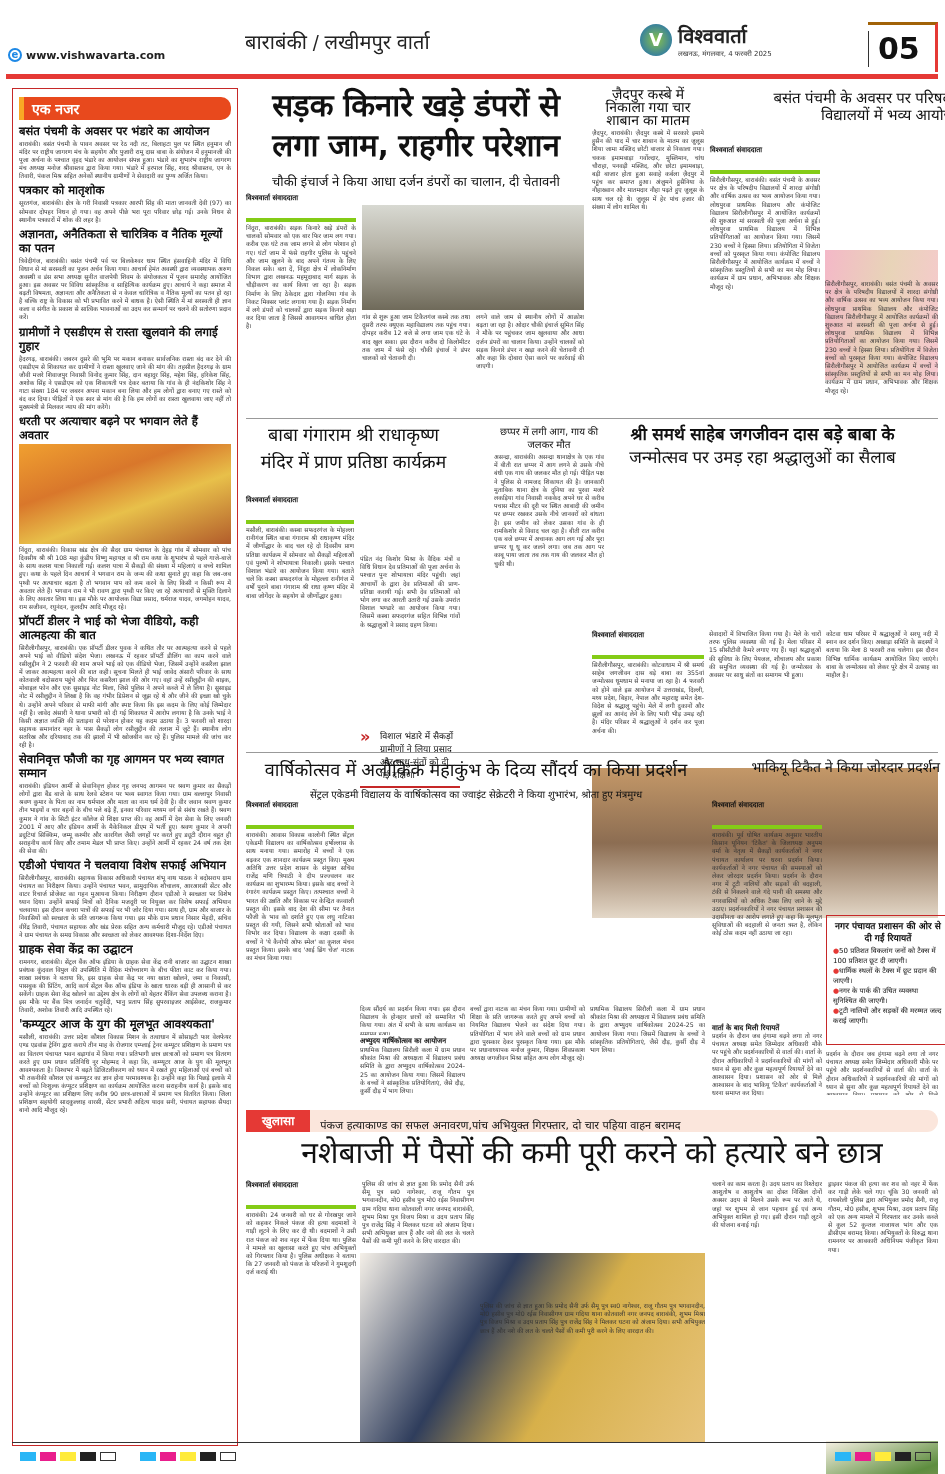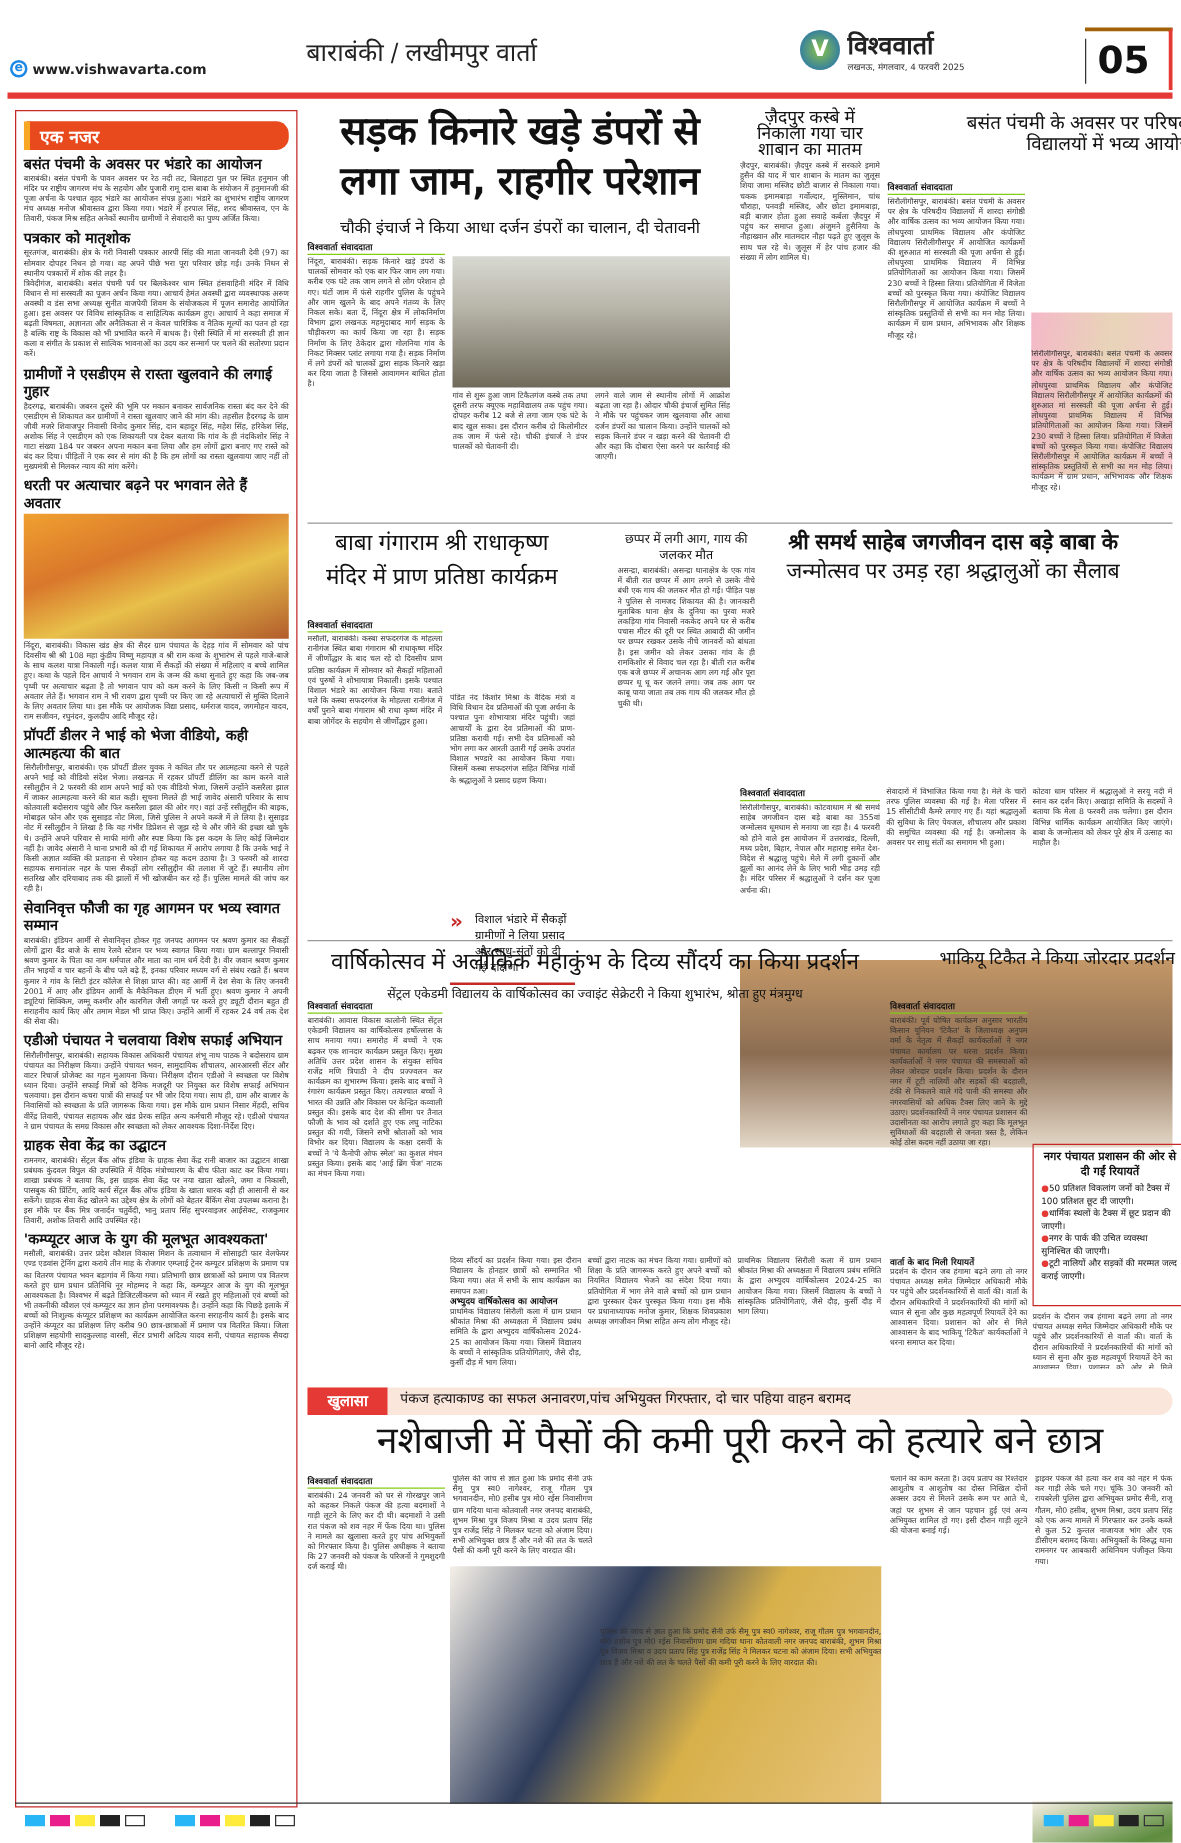--- a/index.html
+++ b/index.html
@@ -19,30 +19,30 @@
 .tag-bar{background:#e8491d;color:#fff;font-weight:bold;font-size:14px;padding:2px 8px;border-radius:0 10px 10px 0;border-left:5px solid #f9a825;margin:4px 0 4px}
 .lc-h{font-size:11.5px;font-weight:bold;line-height:14px;margin:3px 0 2px;color:#111}
 .lc-p{font-size:6.2px;line-height:8.1px;color:#333;text-align:justify}
 .photo{background:linear-gradient(135deg,#b9a98c,#7a6a55 40%,#a89f8e 60%,#5d574c);position:relative}
 .ph-crowd{background:linear-gradient(160deg,#f0a030,#d9772b 35%,#e8c04a 60%,#b25c2b)}
 .ph-road{background:linear-gradient(180deg,#d8d9d2 0%,#b7b4a8 40%,#6f6a5a 100%)}
 .ph-temple{background:linear-gradient(180deg,#c49868 0%,#8c6d52 50%,#e4d8c8 100%)}
 .ph-event{background:linear-gradient(120deg,#f5f0e8 0%,#2f3d5c 35%,#d7b04a 60%,#e7c37a 100%)}
 .ph-girls{background:linear-gradient(100deg,#f4b8c8,#e8d4b8 50%,#f8c8d0)}
 .ph-farm{background:linear-gradient(160deg,#f7f1e4,#5e8d3f 45%,#c5a88a)}
-.byline{font-size:7px;font-weight:bold;border-bottom:1px solid #84cc16;padding-bottom:1px;margin-bottom:2px}
+.byline{font-size:7px;font-weight:bold;border-bottom:4px solid #84cc16;padding-bottom:16px;margin-bottom:2px}
 .txt{font-size:6.2px;line-height:8.2px;color:#333;text-align:justify;overflow:hidden}
 .main-h{font-weight:bold;color:#111;line-height:1.1;font-family:"DejaVu Sans Condensed","DejaVu Sans",sans-serif}
 .sub-h{color:#111;font-family:"DejaVu Sans Condensed","DejaVu Sans",sans-serif}
 .pullquote{font-size:9px;line-height:13px;color:#111;padding-left:20px;position:relative;border-bottom:2px solid #c62828;padding-bottom:4px}
 .pullquote span.chev{position:absolute;left:0;top:0;color:#c62828;font-weight:bold;font-size:16px}
 .sideb{border:1px solid #c62828;padding:4px 6px;font-size:7px;line-height:10px}
 .sideb h4{font-size:9px;text-align:center;line-height:12px;margin-bottom:2px}
 .bul{color:#e53935}
-.khulasa{left:246px;top:1110px;width:692px;height:22px;background:#fbe6dc;border-radius:0 12px 12px 0;display:flex;align-items:flex-start}
+.khulasa{left:246px;top:1110px;width:692px;height:22px;background:#fbe6dc;border-radius:0 12px 12px 0;display:flex;align-items:flex-end}
 .khulasa .kt{background:#e53935;color:#fff;font-size:12px;font-weight:bold;padding:0 16px;height:22px;line-height:22px}
 .khulasa .ks{font-size:11px;padding-left:10px;color:#111}
 .reg-marks{display:flex;gap:4px;align-items:center}
 .reg-marks span{width:16px;height:9px;display:inline-block}
 .hrule{height:1px;background:#999}
 </style>
 </head>
 <body>
 
 <div class="abs hdr-url">
@@ -59,20 +59,21 @@
 </div>
 <div class="abs page-num">05</div>
 <div class="abs red-rule"></div>
 
 <div class="abs left-col">
   <div class="tag-bar">एक नजर</div>
   <div class="lc-h">बसंत पंचमी के अवसर पर भंडारे का आयोजन</div>
   <div class="lc-p">बाराबंकी। बसंत पंचमी के पावन अवसर पर रेठ नदी तट, बिलाहटा पुल पर स्थित हनुमान जी मंदिर पर राष्ट्रीय जागरण मंच के सहयोग और पुजारी रामू दास बाबा के संयोजन में हनुमानजी की पूजा अर्चना के पश्चात वृहद भंडारे का आयोजन संपन्न हुआ। भंडारे का शुभारंभ राष्ट्रीय जागरण मंच अध्यक्ष मनोज श्रीवास्तव द्वारा किया गया। भंडारे में हरपाल सिंह, शरद श्रीवास्तव, एन के तिवारी, पंकज मिश्र सहित अनेकों स्थानीय ग्रामीणों ने सेवादारी का पुण्य अर्जित किया।</div>
   <div class="lc-h">पत्रकार को मातृशोक</div>
   <div class="lc-p">सूरतगंज, बाराबंकी। क्षेत्र के गरी निवासी पत्रकार आरपी सिंह की माता जानवती देवी (97) का सोमवार दोपहर निधन हो गया। वह अपने पीछे भरा पूरा परिवार छोड़ गई। उनके निधन से स्थानीय पत्रकारों में शोक की लहर है।</div>
+  <div class="lc-h">अज्ञानता, अनैतिकता से चारित्रिक व नैतिक मूल्यों का पतन</div>
   <div class="lc-p">त्रिवेदीगंज, बाराबंकी। बसंत पंचमी पर्व पर बिलकेश्वर धाम स्थित हंसवाहिनी मंदिर में विधि विधान से मां सरस्वती का पूजन अर्चन किया गया। आचार्य हेमंत अवस्थी द्वारा व्यवस्थापक अरुण अवस्थी व डंस सभा अध्यक्ष सुनीत वाजपेयी शिवम के संयोजकत्व में पूजन समारोह आयोजित हुआ। इस अवसर पर विविध सांस्कृतिक व साहित्यिक कार्यक्रम हुए। आचार्य ने कहा समाज में बढ़ती विषमता, अज्ञानता और अनैतिकता से न केवल चारित्रिक व नैतिक मूल्यों का पतन हो रहा है बल्कि राष्ट्र के विकास को भी प्रभावित करने में बाधक है। ऐसी स्थिति में मां सरस्वती ही ज्ञान कला व संगीत के प्रकाश से सात्विक भावनाओं का उदय कर सन्मार्ग पर चलने की सतोरणा प्रदान करें।</div>
   <div class="lc-h">ग्रामीणों ने एसडीएम से रास्ता खुलवाने की लगाई गुहार</div>
   <div class="lc-p">हैदरगढ़, बाराबंकी। जबरन दूसरे की भूमि पर मकान बनाकर सार्वजनिक रास्ता बंद कर देने की एसडीएम से शिकायत कर ग्रामीणों ने रास्ता खुलवाए जाने की मांग की। तहसील हैदरगढ़ के ग्राम जौवी मजरे शिवाजपुर निवासी विनोद कुमार सिंह, दान बहादुर सिंह, महेश सिंह, हरिकेश सिंह, अशोक सिंह ने एसडीएम को एक शिकायती पत्र देकर बताया कि गांव के ही नंदकिशोर सिंह ने गाटा संख्या 184 पर जबरन अपना मकान बना लिया और हम लोगों द्वारा बनाए गए रास्ते को बंद कर दिया। पीड़ितों ने एक स्वर से मांग की है कि हम लोगों का रास्ता खुलवाया जाए नहीं तो मुख्यमंत्री से मिलकर न्याय की मांग करेंगे।</div>
   <div class="lc-h">धरती पर अत्याचार बढ़ने पर भगवान लेते हैं अवतार</div>
   <div class="photo ph-crowd" style="height:100px;margin:2px 0"></div>
   <div class="lc-p">निंदूरा, बाराबंकी। विकास खंड क्षेत्र की सैदर ग्राम पंचायत के देहड़ गांव में सोमवार को पांच दिवसीय श्री श्री 108 महा कुंडीय विष्णु महायज्ञ व श्री राम कथा के शुभारंभ से पहले गाजे-बाजे के साथ कलश यात्रा निकाली गई। कलश यात्रा में सैकड़ों की संख्या में महिलाएं व बच्चे शामिल हुए। कथा के पहले दिन आचार्य ने भगवान राम के जन्म की कथा सुनाते हुए कहा कि जब-जब पृथ्वी पर अत्याचार बढ़ता है तो भगवान पाप को कम करने के लिए किसी न किसी रूप में अवतार लेते हैं। भगवान राम ने भी रावण द्वारा पृथ्वी पर किए जा रहे अत्याचारों से मुक्ति दिलाने के लिए अवतार लिया था। इस मौके पर आयोजक विद्या प्रसाद, धर्मराज यादव, जगमोहन यादव, राम सजीवन, रघुनंदन, कुलदीप आदि मौजूद रहे।</div>
   <div class="lc-h">प्रॉपर्टी डीलर ने भाई को भेजा वीडियो, कही आत्महत्या की बात</div>
   <div class="lc-p">सिरौलीगौसपुर, बाराबंकी। एक प्रॉपर्टी डीलर युवक ने कथित तौर पर आत्महत्या करने से पहले अपने भाई को वीडियो संदेश भेजा। लखनऊ में रहकर प्रॉपर्टी डीलिंग का काम करने वाले रसीलुद्दीन ने 2 फरवरी की शाम अपने भाई को एक वीडियो भेजा, जिसमें उन्होंने कसरैला झाल में जाकर आत्महत्या करने की बात कही। सूचना मिलते ही भाई जावेद अंसारी परिवार के साथ कोतवाली बदोसराय पहुंचे और फिर कसरैला झाल की ओर गए। वहां उन्हें रसीलुद्दीन की बाइक, मोबाइल फोन और एक सुसाइड नोट मिला, जिसे पुलिस ने अपने कब्जे में ले लिया है। सुसाइड नोट में रसीलुद्दीन ने लिखा है कि वह गंभीर डिप्रेशन से जूझ रहे थे और जीने की इच्छा खो चुके थे। उन्होंने अपने परिवार से माफी मांगी और स्पष्ट किया कि इस कदम के लिए कोई जिम्मेदार नहीं है। जावेद अंसारी ने थाना प्रभारी को दी गई शिकायत में आरोप लगाया है कि उनके भाई ने किसी अज्ञात व्यक्ति की प्रताड़ना से परेशान होकर यह कदम उठाया है। 3 फरवरी को शारदा सहायक समानांतर नहर के पास सैकड़ों लोग रसीलुद्दीन की तलाश में जुटे हैं। स्थानीय लोग सतरिख और दरियाबाद तक की झालों में भी खोजबीन कर रहे हैं। पुलिस मामले की जांच कर रही है।</div>
   <div class="lc-h">सेवानिवृत्त फौजी का गृह आगमन पर भव्य स्वागत सम्मान</div>
   <div class="lc-p">बाराबंकी। इंडियन आर्मी से सेवानिवृत्त होकर गृह जनपद आगमन पर श्रवण कुमार का सैकड़ों लोगों द्वारा बैंड बाजे के साथ रेलवे स्टेशन पर भव्य स्वागत किया गया। ग्राम बल्लापुर निवासी श्रवण कुमार के पिता का नाम धर्मपाल और माता का नाम धर्म देवी है। वीर जवान श्रवण कुमार तीन भाइयों व चार बहनों के बीच पले बढ़े हैं, इनका परिवार मध्यम वर्ग से संबंध रखते हैं। श्रवण कुमार ने गांव के सिटी इंटर कॉलेज से शिक्षा प्राप्त की। वह आर्मी में देश सेवा के लिए जनवरी 2001 में आए और इंडियन आर्मी के मैकेनिकल डीएम में भर्ती हुए। श्रवण कुमार ने अपनी ड्यूटियां सिक्किम, जम्मू कश्मीर और कारगिल जैसी जगहों पर करते हुए ड्यूटी दौरान बहुत ही सराहनीय कार्य किए और तमाम मेडल भी प्राप्त किए। उन्होंने आर्मी में रहकर 24 वर्ष तक देश की सेवा की।</div>

